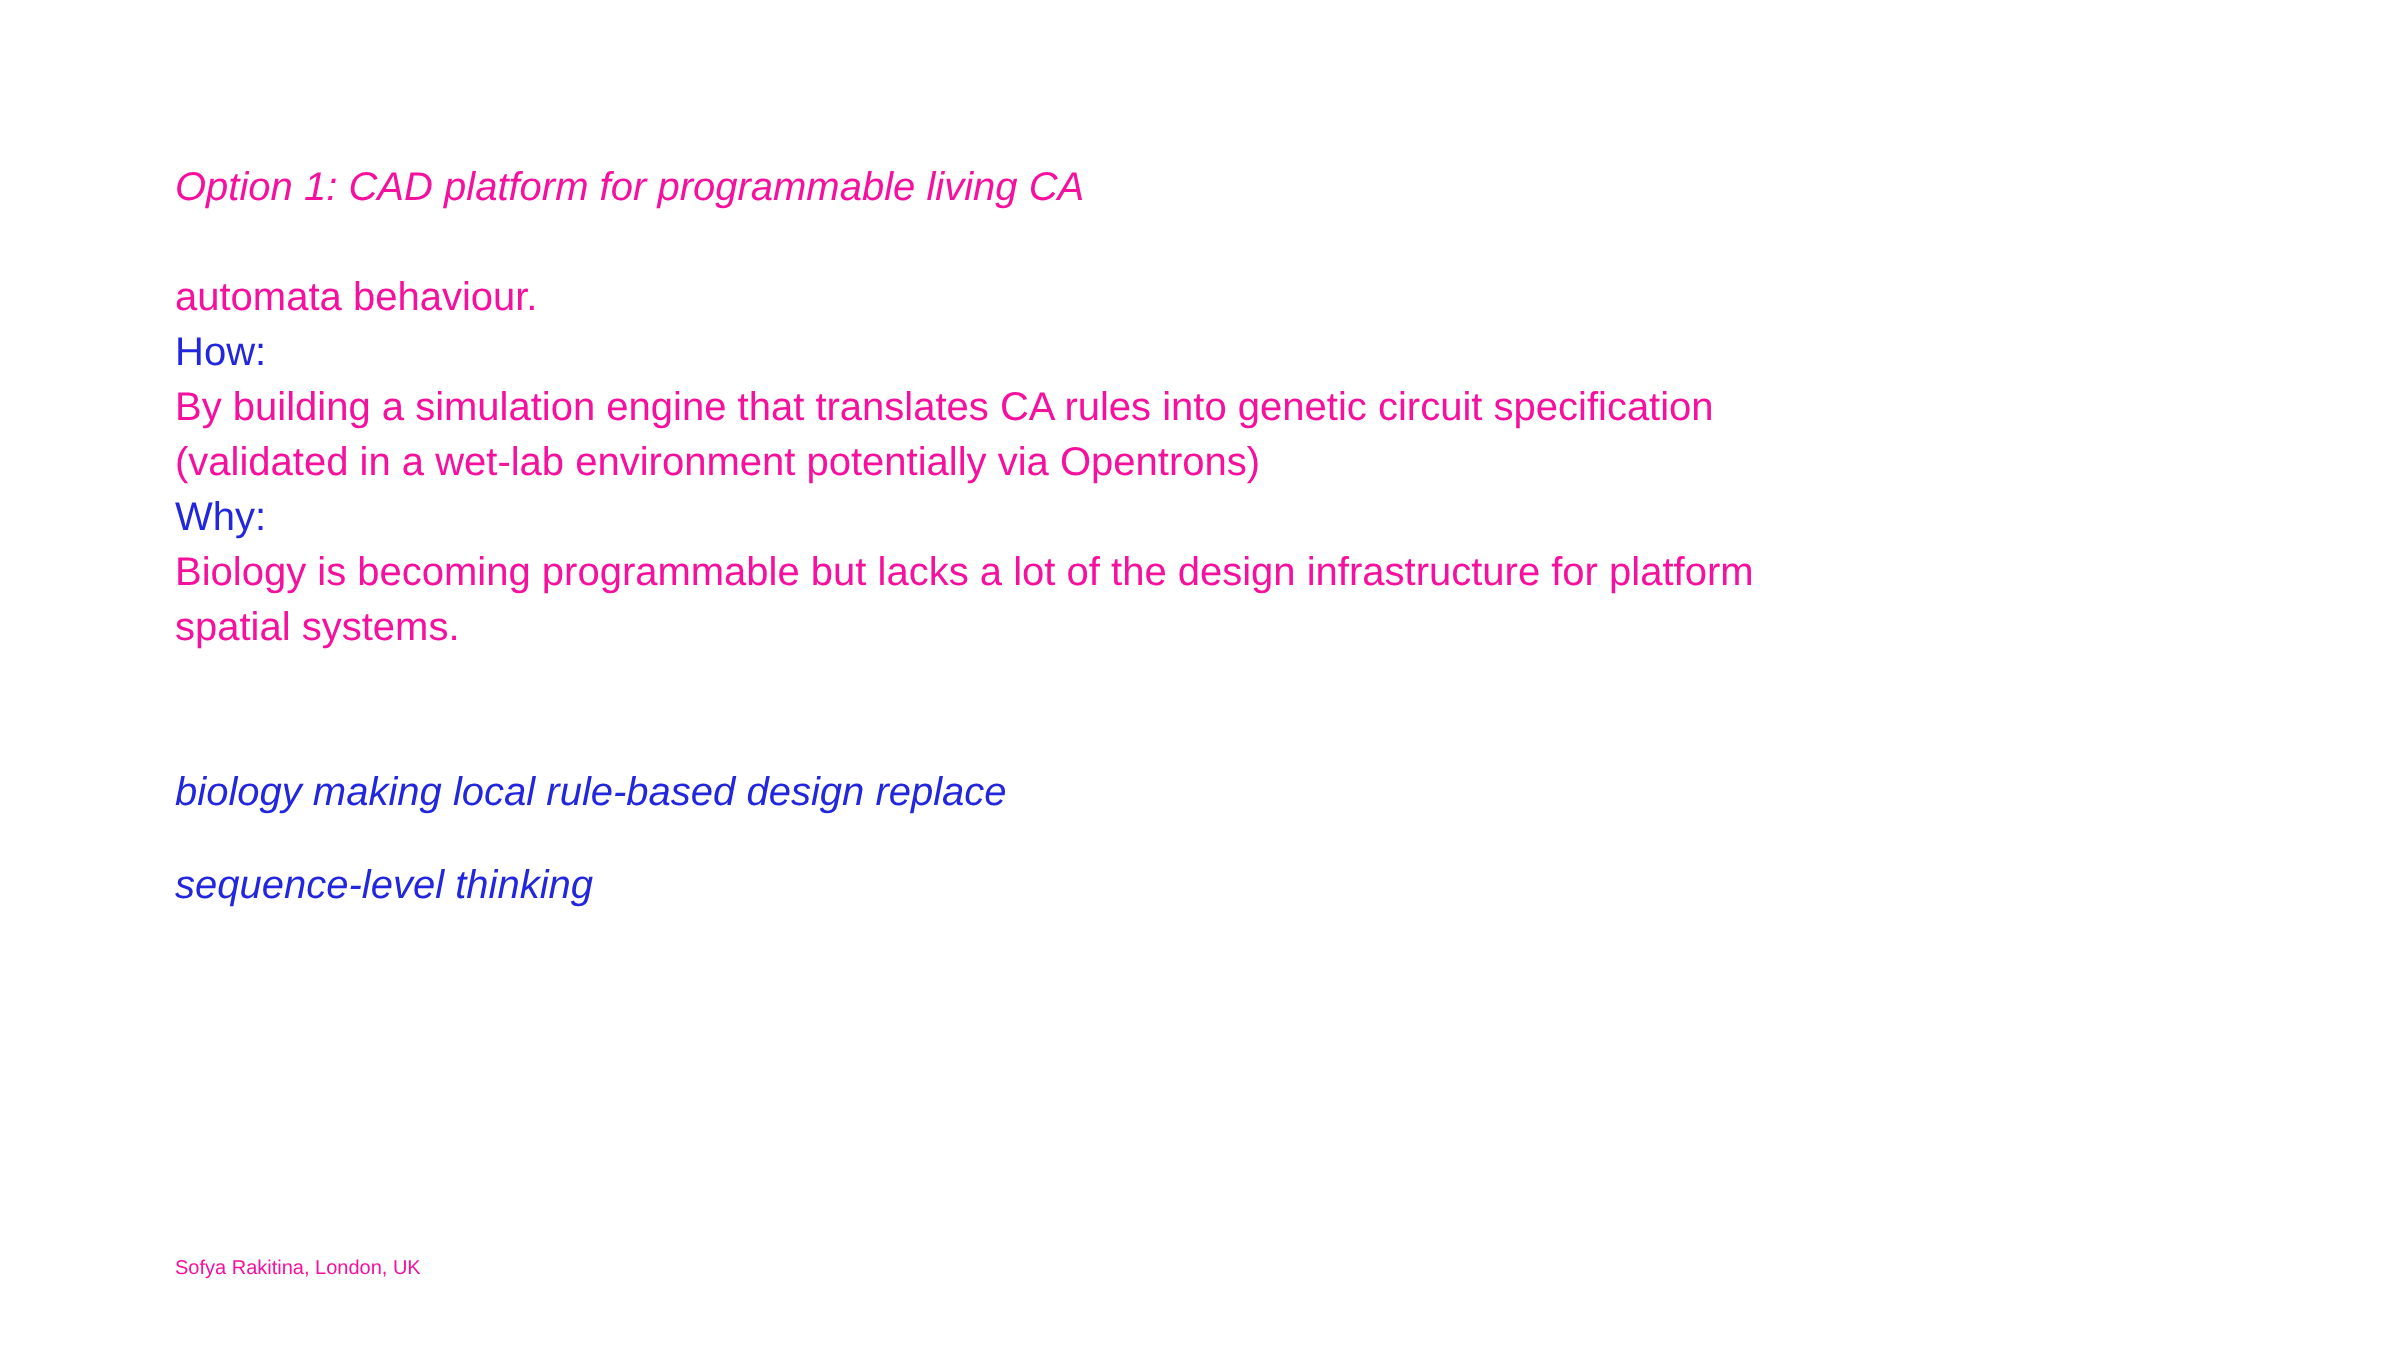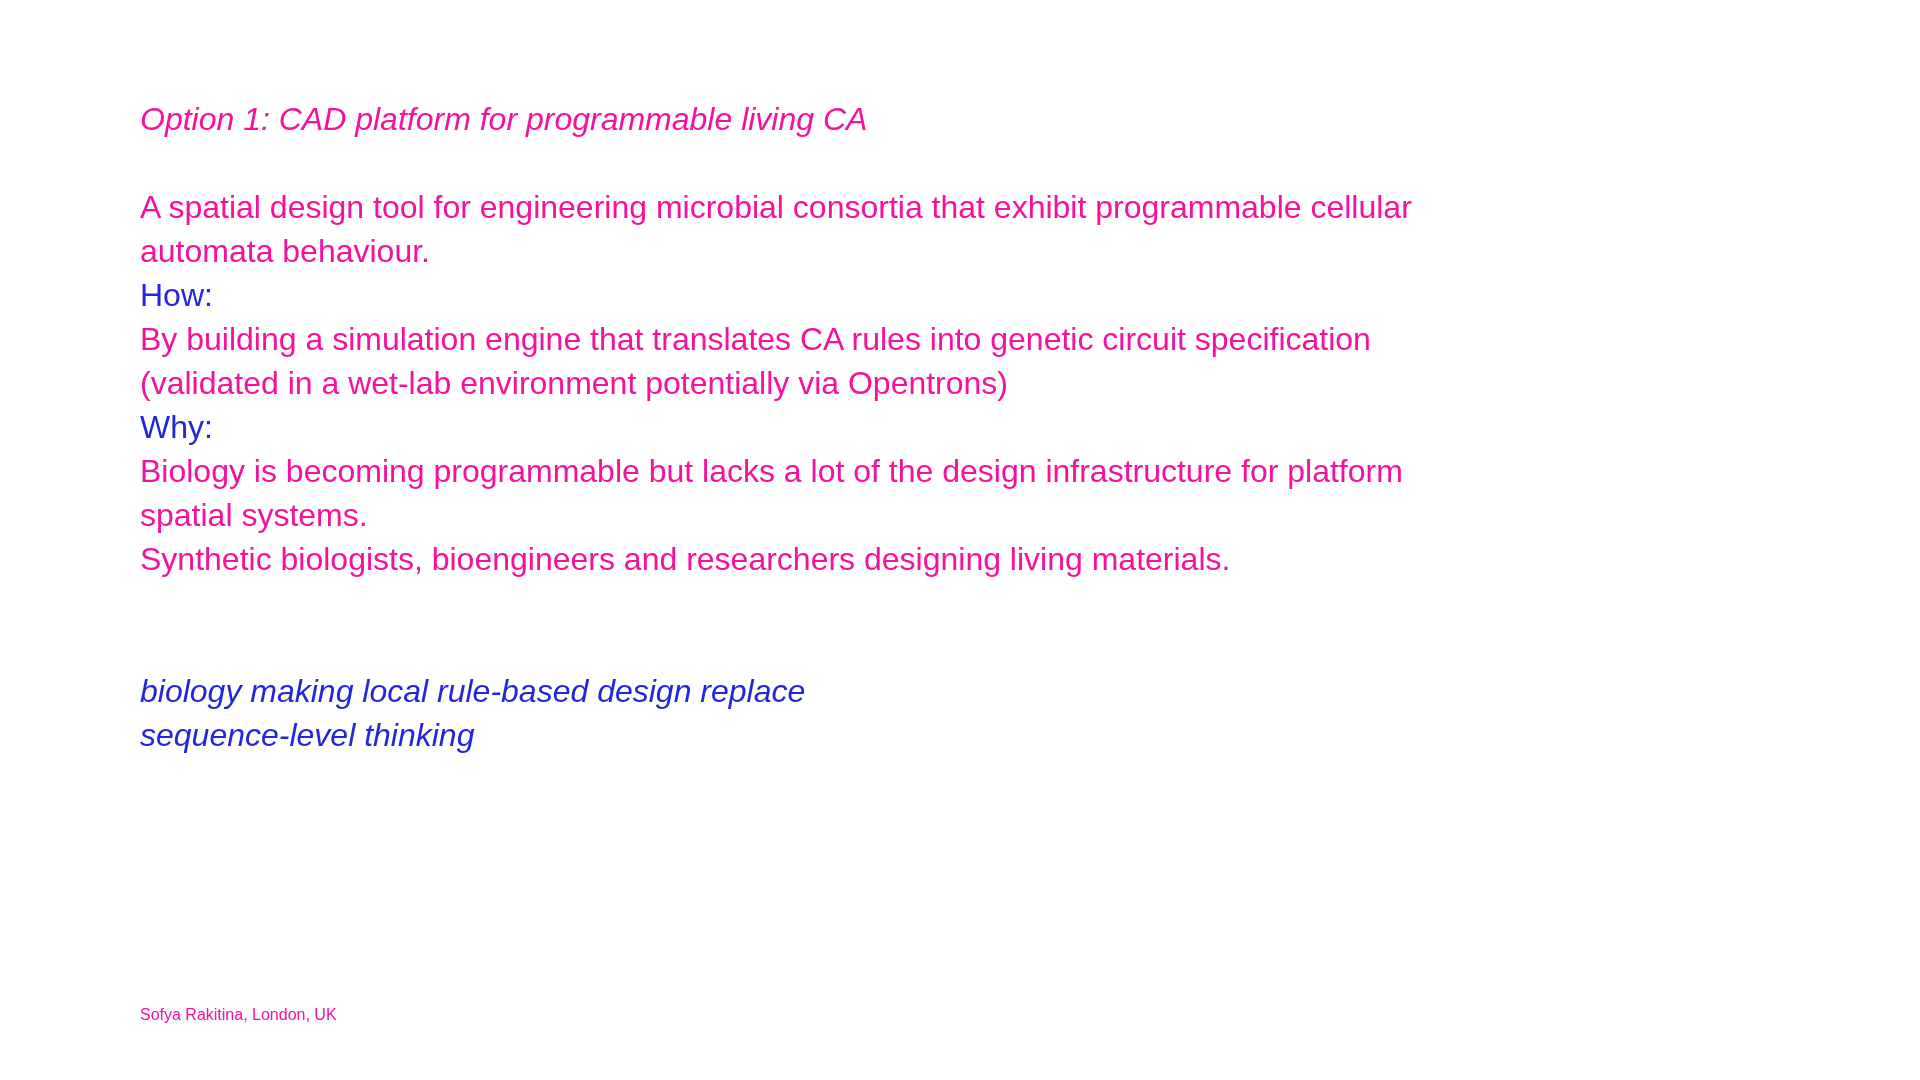--- a/index.html
+++ b/index.html
@@ -20,21 +20,21 @@
     left: 140px;
     top: 97px;
   }
   .line {
     font-size: 32px;
     line-height: 44px;
     white-space: nowrap;
   }
   .pink  { color: var(--pink, #f5109e); }
   .blue  { color: var(--blue, #2227dd); }
-  .italic { font-style: italic; }
+  .italic { font-style: italic; margin-top: 30px; }
   .heading {
     margin-bottom: 44px; 
   }
   .goal-block {
     margin-top: 88px; 
   }
   .footer {
     position: absolute;
     left: 140px;
     top: 1000px;
@@ -48,32 +48,30 @@
 <body>
 
 <div class="page">
 
   <div class="content">
 
     <div class="line pink italic heading">Option 1: CAD platform for programmable living CA</div>
 
     <div class="qa-block">
 
-      <div class="line pink">A spatial design tool for engineering microbial consortia that exhibit programmable cellular</div>
       <div class="line pink">automata behaviour.</div>
 
       <div class="line blue">How:</div>
       <div class="line pink">By building a simulation engine that translates CA rules into genetic circuit specification</div>
       <div class="line pink">(validated in a wet-lab environment potentially via Opentrons)</div>
 
       <div class="line blue">Why:</div>
       <div class="line pink">Biology is becoming programmable but lacks a lot of the design infrastructure for platform</div>
       <div class="line pink">spatial systems.</div>
 
-      <div class="line pink">Synthetic biologists, bioengineers and researchers designing living materials.</div>
 
     </div>
 
     <div class="goal-block">
       <div class="line blue italic">biology making local rule-based design replace</div>
       <div class="line blue italic">sequence-level thinking</div>
     </div>
 
   </div>
 

